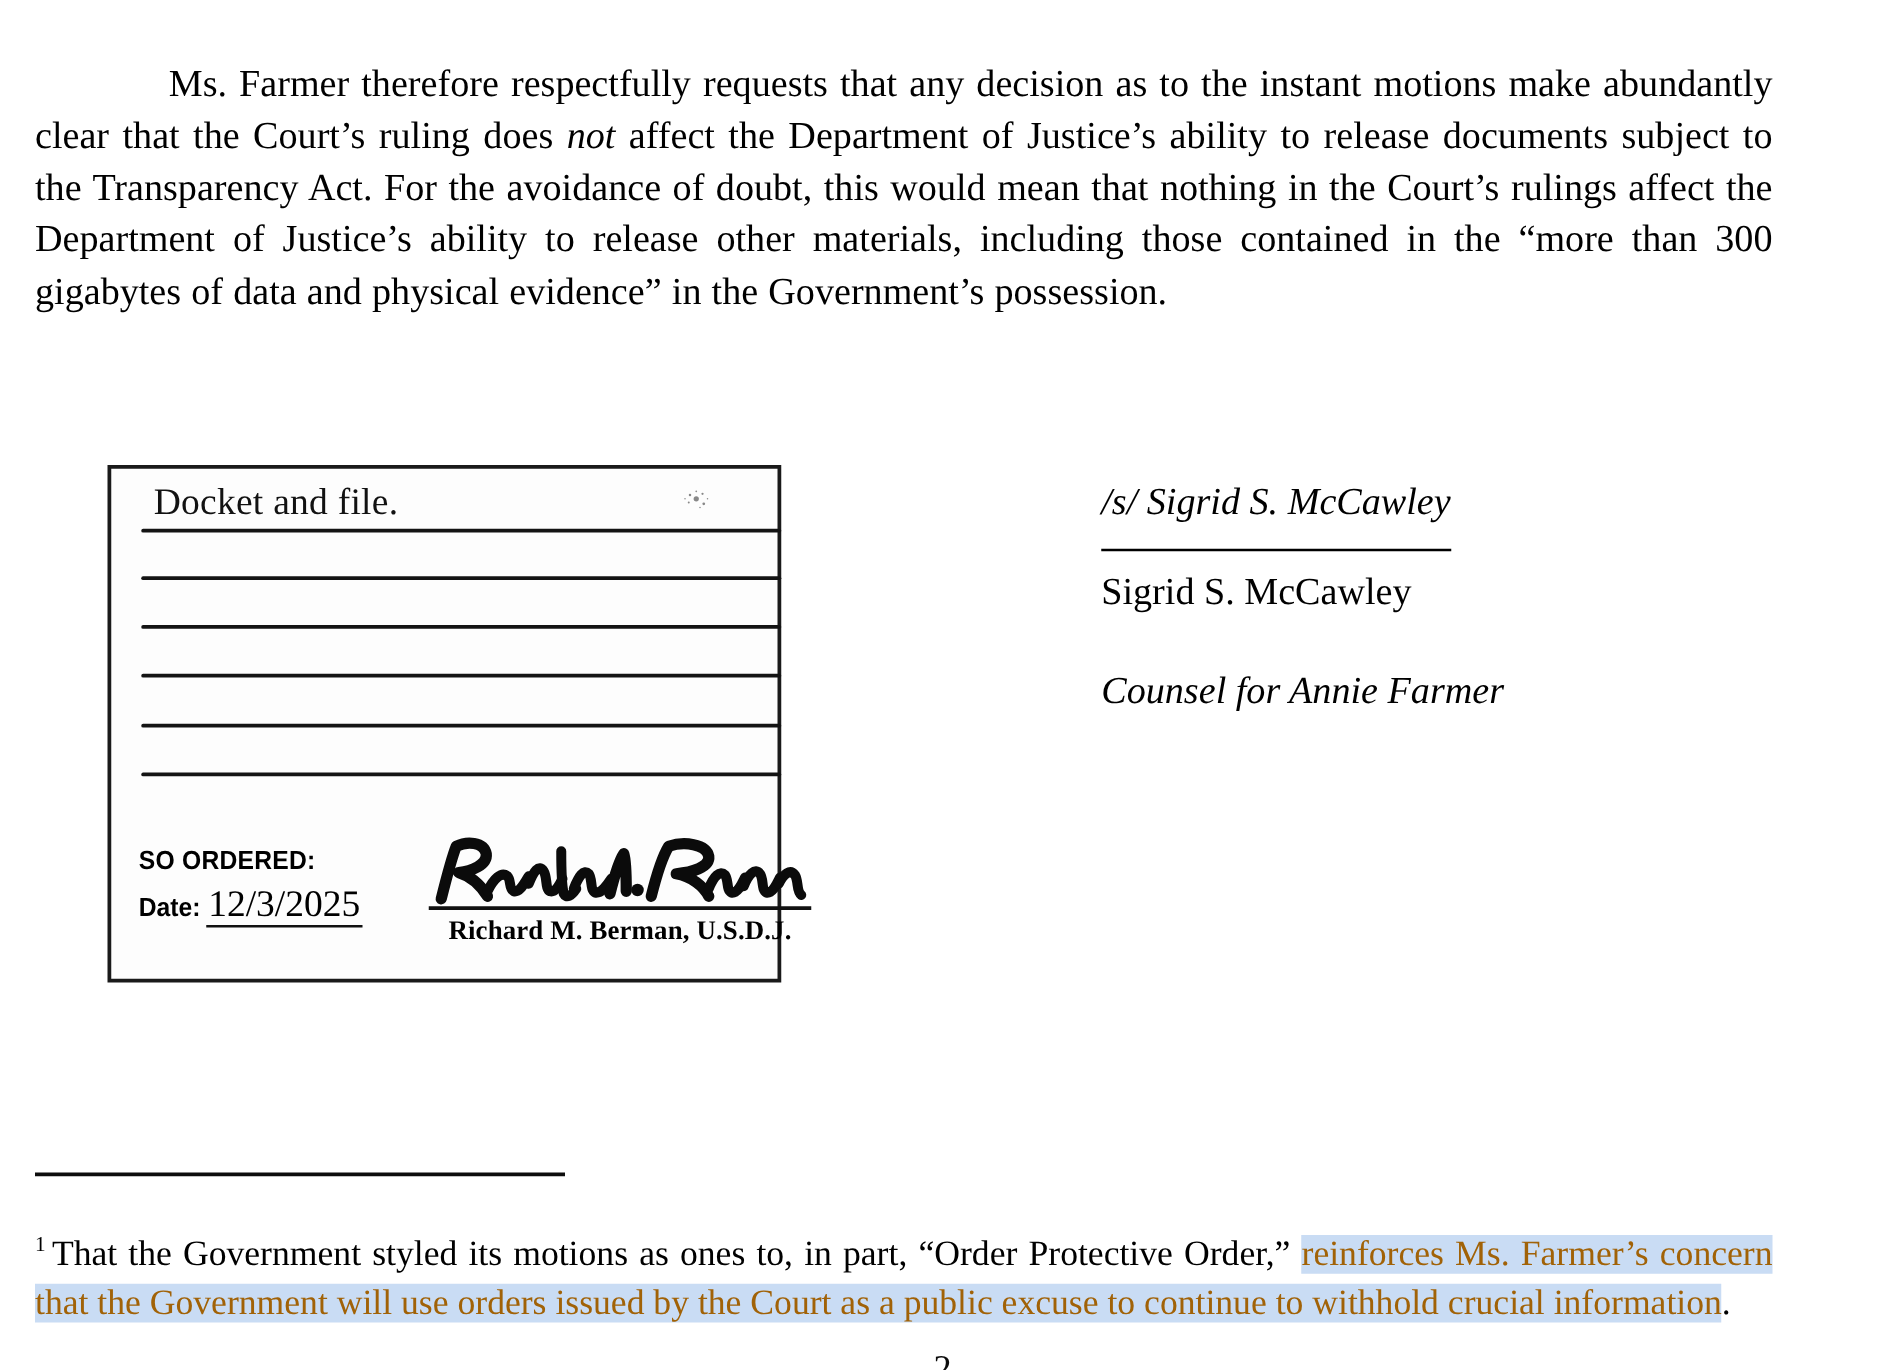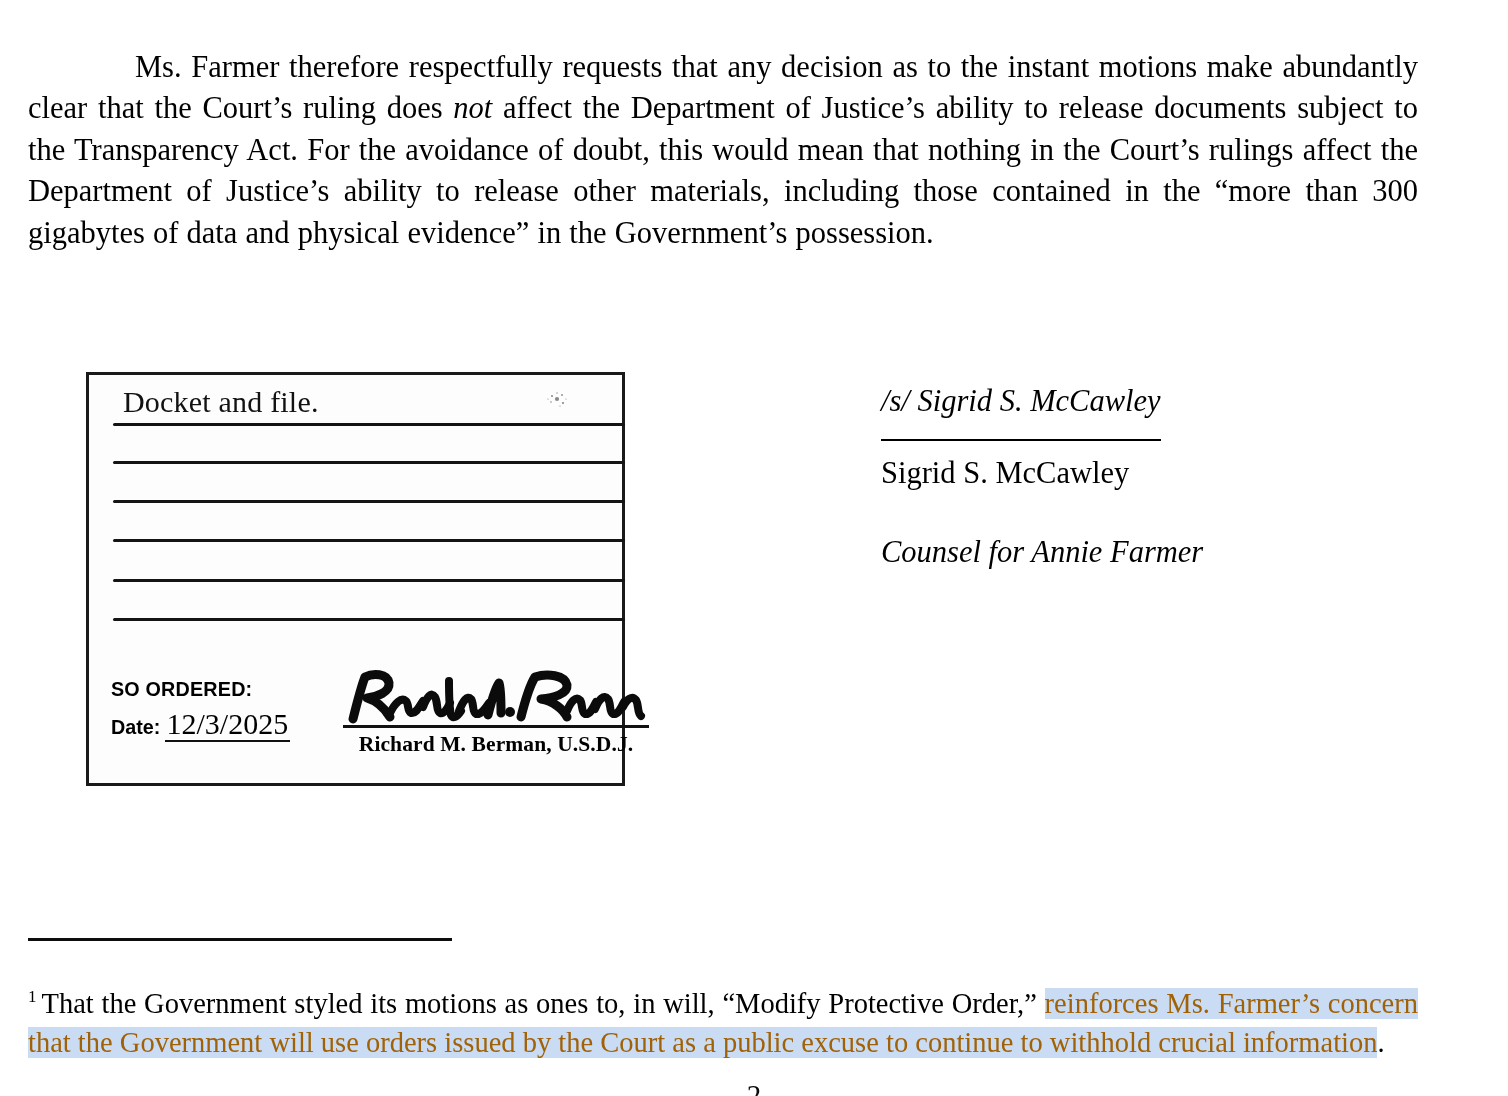--- a/index.html
+++ b/index.html
@@ -270,15 +270,15 @@
   </div>
 </div>
 
 <div id="closing-block">
   <div><span id="closing-sig-line">/s/ Sigrid S. McCawley</span></div>
   <div id="closing-name">Sigrid S. McCawley</div>
   <div id="closing-counsel">Counsel for Annie Farmer</div>
 </div>
 
 <div id="footnote-rule"></div>
-<p id="footnote"><sup>1</sup><span>That the Government styled its motions as ones to, in will, “Modify Protective Order,” </span><span class="hl">reinforces Ms. Farmer’s concern that the Government will use orders issued by the Court as a public excuse to continue to withhold crucial information</span><span>.</span></p>
+<p id="footnote"><sup>1</sup><span>That the Government styled its motions as ones to, in part, “Order Protective Order,” </span><span class="hl">reinforces Ms. Farmer’s concern that the Government will use orders issued by the Court as a public excuse to continue to withhold crucial information</span><span>.</span></p>
 
 <div id="page-number">2</div>
 
 </body></html>

